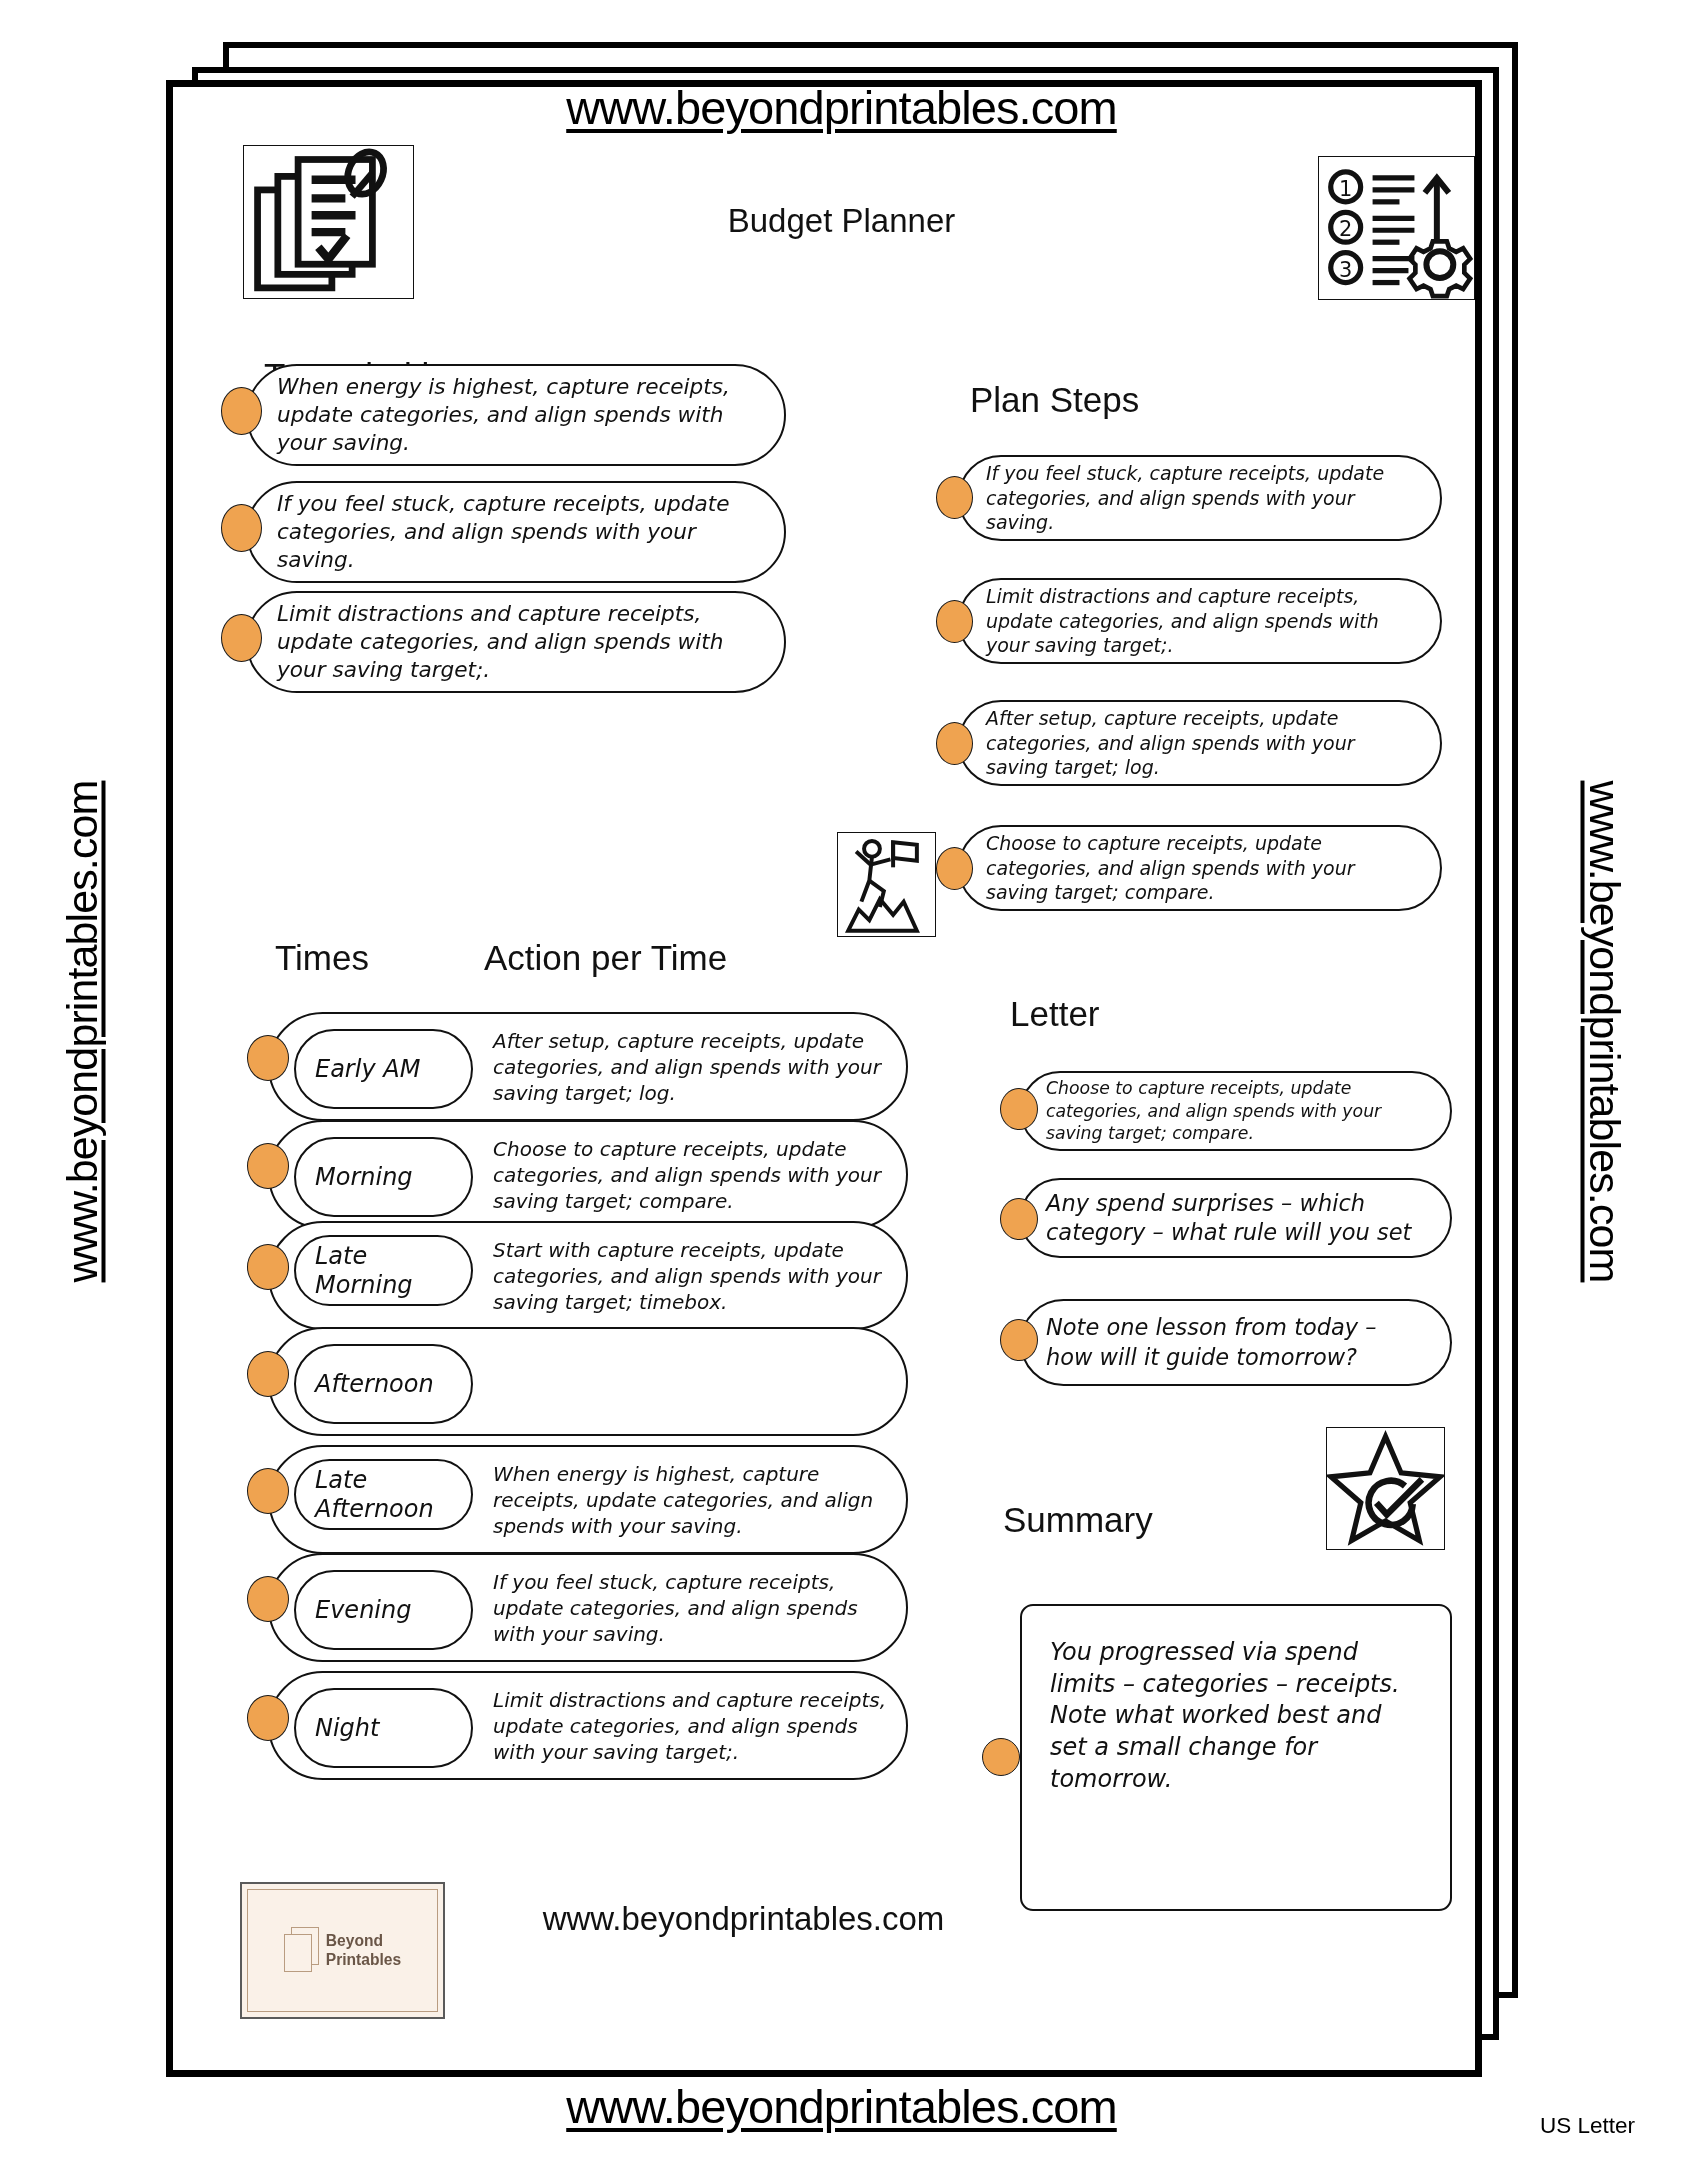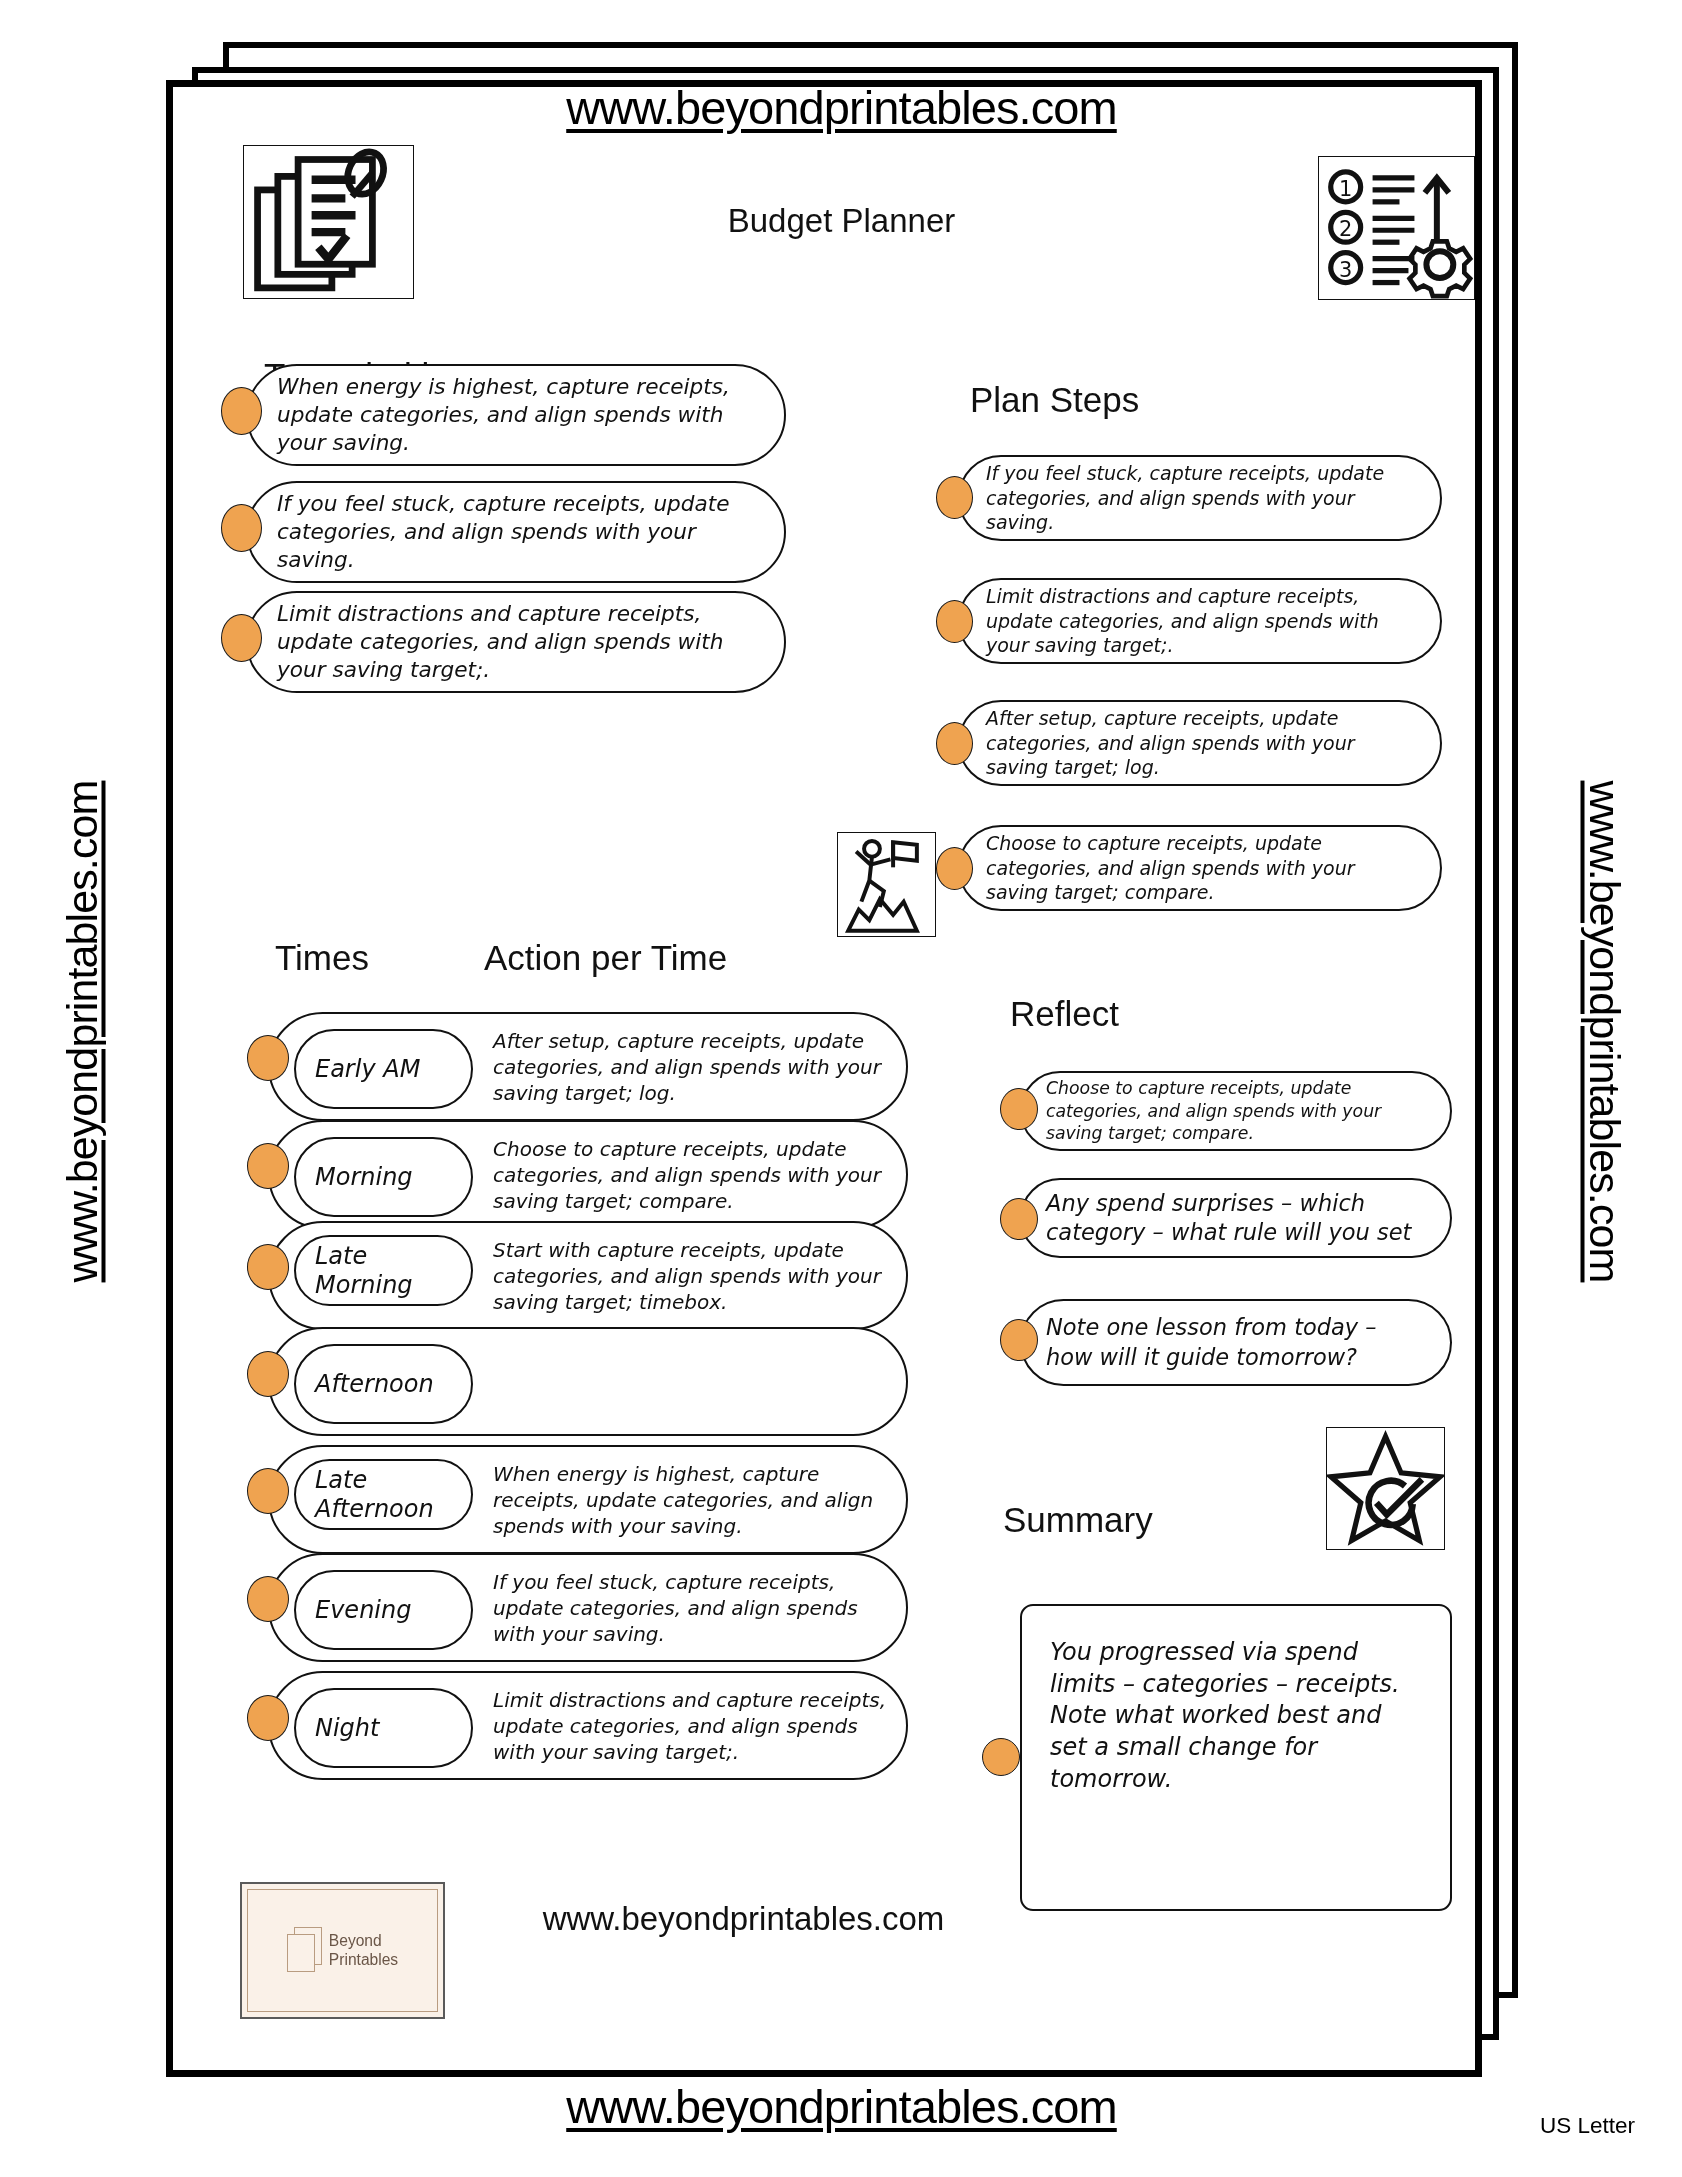--- a/index.html
+++ b/index.html
@@ -238,20 +238,21 @@
     padding: 5.2px;
   }
   .logo-inner {
     width: 100%; height: 100%;
     border: 1.7px solid #b99c80;
     box-sizing: border-box;
     display: flex;
     align-items: center;
     justify-content: center;
     gap: 2px;
+    font-weight: bold;
   }
   .logo-pages { position: relative; width: 40px; height: 48px; }
   .logo-pages span {
     position: absolute;
     border: 1.7px solid #b99c80;
     background: #faf1e8;
     box-sizing: border-box;
   }
   .logo-pages .p1 { left: 7px; top: 0; width: 28.5px; height: 38px; }
   .logo-pages .p2 { left: 0; top: 7.8px; width: 28.5px; height: 38px; }
@@ -440,21 +441,21 @@
 </div>
 
 <div class="dot tt-dot" style="top:1695px"></div>
 <div class="pill tt-row" style="top:1671px">
   <div class="tt-inner" style="top:14.7px;height:80px">
     <div class="tt-inner-label">Night</div>
   </div>
   <div class="tt-action">Limit distractions and capture receipts, update categories, and align spends with your saving target;.</div>
 </div>
 
-<div class="sec-h h-reflect">Reflect</div>
+<div class="sec-h h-reflect">Letter</div>
 
 <div class="dot rf-dot" style="top:1088px"></div>
 <div class="pill rf-pill" style="top:1071px;height:80px">
   <div class="pill-text" style="font-size:17.3px;padding-left:24px">Choose to capture receipts, update categories, and align spends with your saving target; compare.</div>
 </div>
 
 <div class="dot rf-dot" style="top:1198px"></div>
 <div class="pill rf-pill" style="top:1178px;height:80px">
   <div class="pill-text" style="font-size:22.5px;padding-left:24px">Any spend surprises – which category – what rule will you set</div>
 </div>

